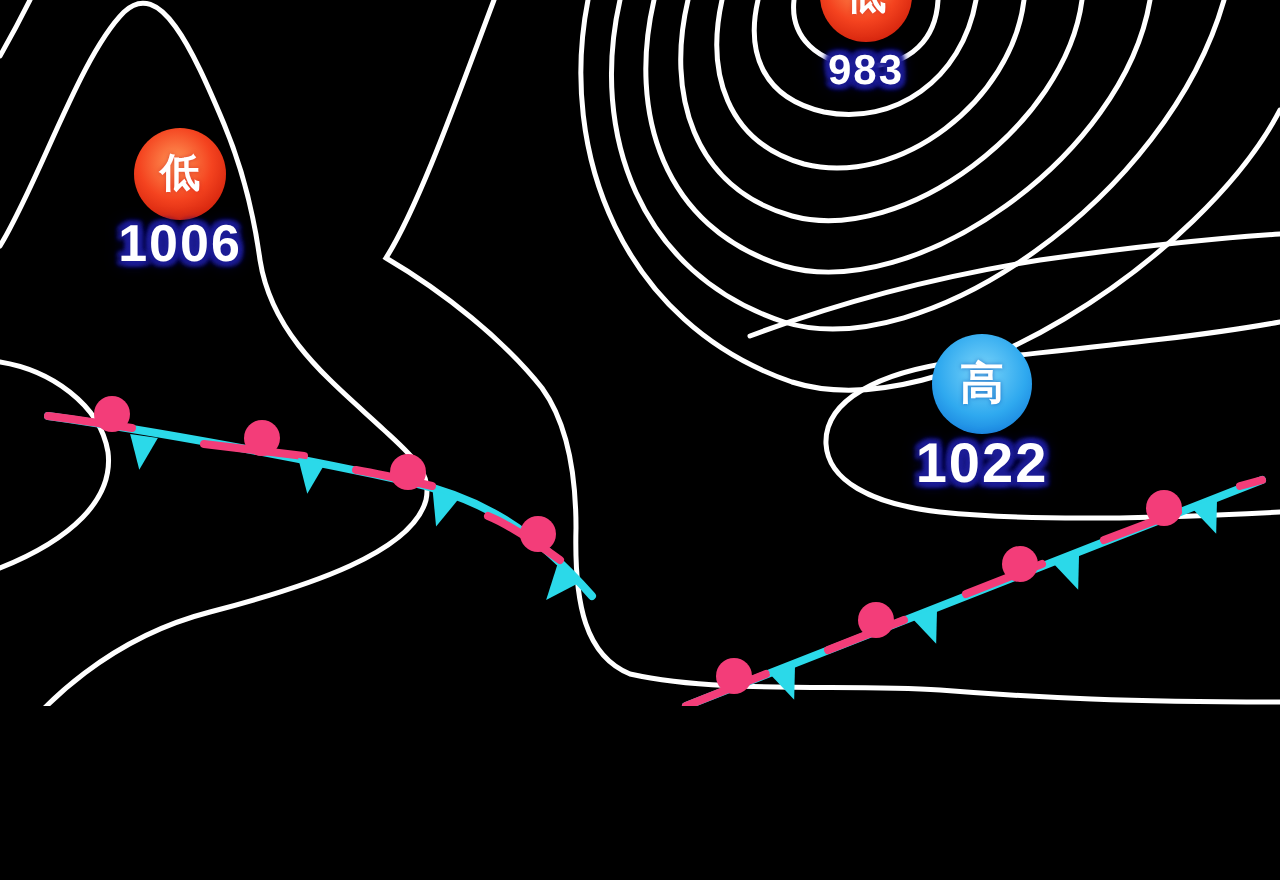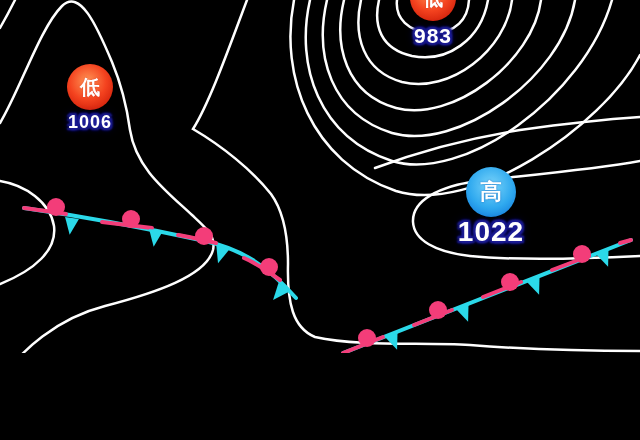--- a/index.html
+++ b/index.html
@@ -73,19 +73,19 @@
     </svg>
 
   <div id="centers">
       <div class="center low" style="left: 433px; top: -2px; width: 46px; height: 46px;">
         <span class="sym" style="font-size: 20px;">低</span>
       </div>
       <div class="plabel" style="left: 433px; top: 36px; font-size: 21px;">983</div>
       <div class="center low" style="left: 90px; top: 87px; width: 46px; height: 46px;">
         <span class="sym" style="font-size: 20px;">低</span>
       </div>
-      <div class="plabel" style="left: 90px; top: 122px; font-size: 18px;">1006</div>
+      <div class="plabel" style="left: 90px; top: 122px; font-size: 26px;">1006</div>
       <div class="center high" style="left: 491px; top: 192px; width: 50px; height: 50px;">
         <span class="sym" style="font-size: 22px;">高</span>
       </div>
       <div class="plabel" style="left: 491px; top: 232px; font-size: 28px;">1022</div>
     </div>
 </div>
 
 </body></html>

